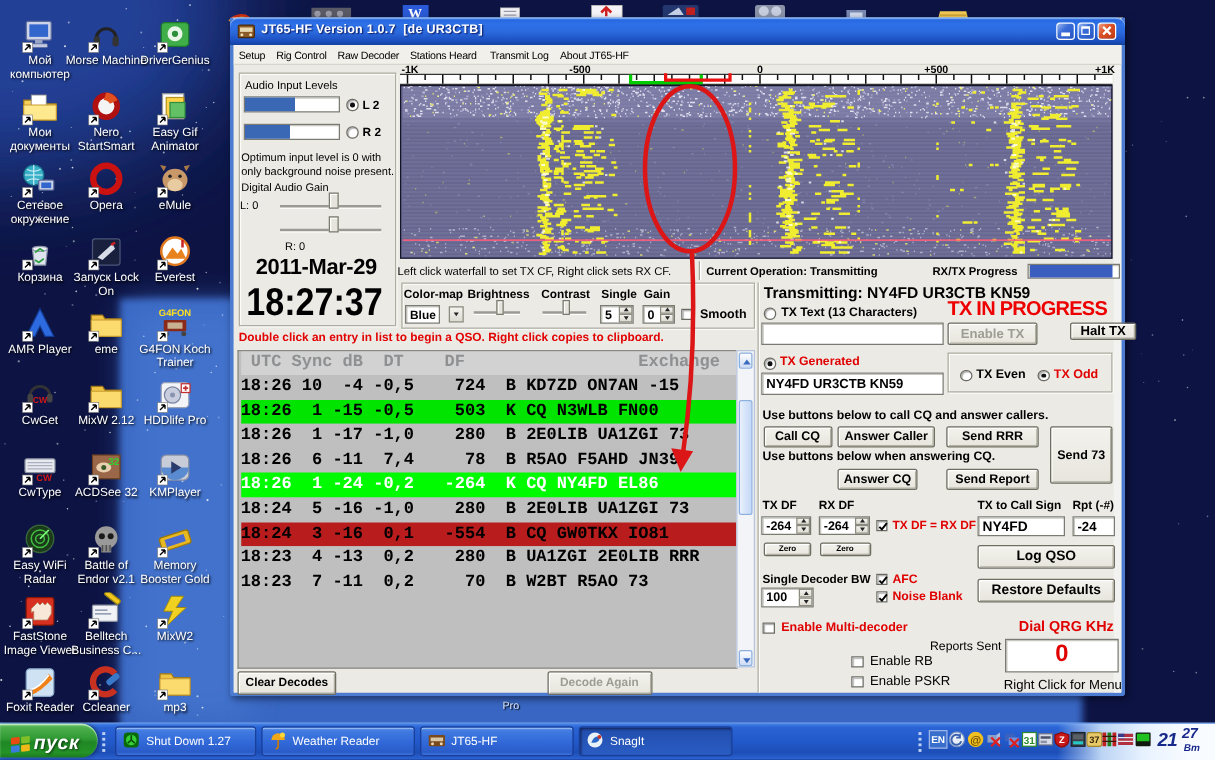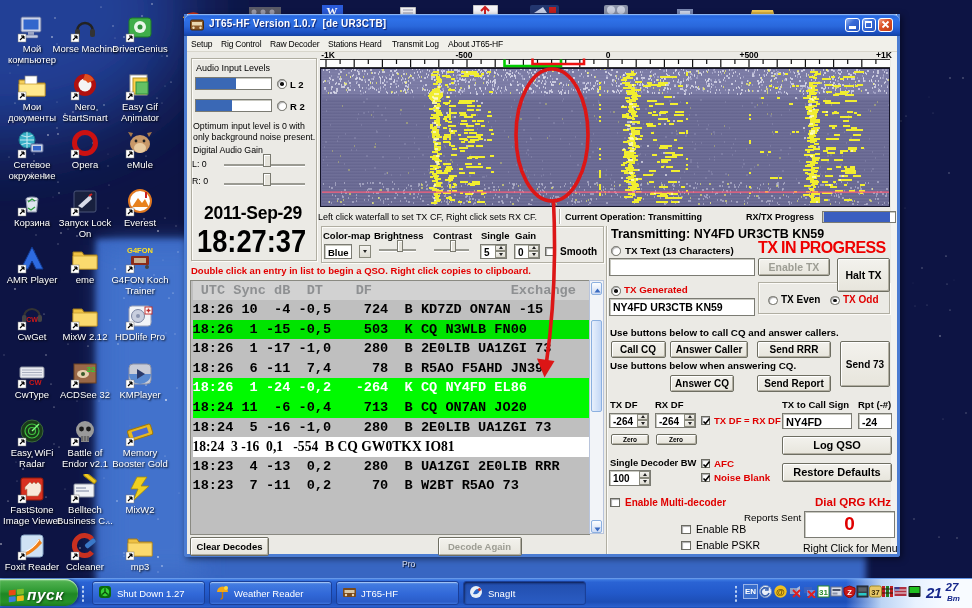--- a/index.html
+++ b/index.html
@@ -538,24 +538,24 @@
 <div class="in" style="left:195px;top:99px;width:77px;height:13px;font-size:10.5px;font-weight:bold;"></div>
 <div style="position:absolute;left:196px;top:100px;width:36px;height:11px;background:#3a68b5;z-index:14"></div>
 <span class="rad" style="left:277px;top:101px"></span>
 <div style="position:absolute;z-index:13;left:290px;top:101px;font-size:9.5px;font-weight:bold;color:#000;white-space:nowrap;">R 2</div>
 <div style="position:absolute;z-index:13;left:193px;top:121px;font-size:8.8px;font-weight:normal;color:#000;white-space:nowrap;">Optimum input level is 0 with</div>
 <div style="position:absolute;z-index:13;left:193px;top:131.5px;font-size:8.8px;font-weight:normal;color:#000;white-space:nowrap;">only background noise present.</div>
 <div style="position:absolute;z-index:13;left:193px;top:144.5px;font-size:8.8px;font-weight:normal;color:#000;white-space:nowrap;">Digital Audio Gain</div>
 <div style="position:absolute;z-index:13;left:192px;top:159px;font-size:8.8px;font-weight:normal;color:#000;white-space:nowrap;">L: 0</div>
 <div style="position:absolute;z-index:13;left:224px;top:164px;width:81px;height:2px;background:#9a9a92;box-shadow:0 1px 0 #fff"></div>
 <div style="position:absolute;z-index:13;left:262.5px;top:154px;width:8px;height:13px;background:#e6e4dc;border:1px solid #7a7a70;box-shadow:inset 1px 1px 0 #fff"></div>
-<div style="position:absolute;z-index:13;left:192px;top:176px;font-size:8.8px;font-weight:normal;color:#000;white-space:nowrap;">R: 0</div>
+<div style="position:absolute;z-index:13;left:192px;top:192px;font-size:8.8px;font-weight:normal;color:#000;white-space:nowrap;padding-left:36px;">R: 0</div>
 <div style="position:absolute;z-index:13;left:224px;top:183px;width:81px;height:2px;background:#9a9a92;box-shadow:0 1px 0 #fff"></div>
 <div style="position:absolute;z-index:13;left:262.5px;top:173px;width:8px;height:13px;background:#e6e4dc;border:1px solid #7a7a70;box-shadow:inset 1px 1px 0 #fff"></div>
-<div style="position:absolute;z-index:13;left:190px;top:203px;font-size:17.5px;font-weight:bold;color:#000;white-space:nowrap;width:126px;text-align:center;letter-spacing:-0.3px">2011-Sep-29</div>
+<div style="position:absolute;z-index:13;left:190px;top:203px;font-size:17.5px;font-weight:bold;color:#000;white-space:nowrap;width:126px;text-align:center;letter-spacing:-0.3px">2011-Mar-29</div>
 <div style="position:absolute;z-index:13;left:197px;top:224px;font-size:31px;font-weight:bold;color:#000;white-space:nowrap;transform:scaleX(0.88);transform-origin:0 0;letter-spacing:0px">18:27:37</div>
 <div style="position:absolute;z-index:12;left:320px;top:59px;width:570px;height:8.5px;background:#fdfdfd;border-top:1px solid #333;border-bottom:1px solid #333"></div>
 <svg width="570" height="10" style="position:absolute;z-index:12;left:320px;top:59px">
     <path d="M6.0 0.5 V8M20.1 0.5 V5M34.2 0.5 V8M48.3 0.5 V5M62.4 0.5 V8M76.5 0.5 V5M90.6 0.5 V8M104.7 0.5 V5M118.8 0.5 V8M132.9 0.5 V5M147.0 0.5 V8M161.1 0.5 V5M175.2 0.5 V8M189.3 0.5 V5M203.4 0.5 V8M217.5 0.5 V5M231.6 0.5 V8M245.7 0.5 V5M259.8 0.5 V8M273.9 0.5 V5M288.0 0.5 V8M302.1 0.5 V5M316.2 0.5 V8M330.3 0.5 V5M344.4 0.5 V8M358.5 0.5 V5M372.6 0.5 V8M386.7 0.5 V5M400.8 0.5 V8M414.9 0.5 V5M429.0 0.5 V8M443.1 0.5 V5M457.2 0.5 V8M471.3 0.5 V5M485.4 0.5 V8M499.5 0.5 V5M513.6 0.5 V8M527.7 0.5 V5M541.8 0.5 V8M555.9 0.5 V5" stroke="#111" stroke-width="1.2" fill="none"></path>
   </svg>
 <div style="position:absolute;z-index:13;left:314px;top:50px;font-size:8.5px;font-weight:bold;color:#000;white-space:nowrap;width:28px;text-align:center">-1K</div>
 <div style="position:absolute;z-index:13;left:450px;top:50px;font-size:8.5px;font-weight:bold;color:#000;white-space:nowrap;width:28px;text-align:center">-500</div>
 <div style="position:absolute;z-index:13;left:594px;top:50px;font-size:8.5px;font-weight:bold;color:#000;white-space:nowrap;width:28px;text-align:center">0</div>
 <div style="position:absolute;z-index:13;left:735px;top:50px;font-size:8.5px;font-weight:bold;color:#000;white-space:nowrap;width:28px;text-align:center">+500</div>
 <div style="position:absolute;z-index:13;left:870px;top:50px;font-size:8.5px;font-weight:bold;color:#000;white-space:nowrap;width:28px;text-align:center">+1K</div>
@@ -616,23 +616,22 @@
 <span class="cbx" style="left:545px;top:246.5px"></span>
 <div style="position:absolute;z-index:13;left:560px;top:246px;font-size:10px;font-weight:bold;color:#000;white-space:nowrap;">Smooth</div>
 <div style="position:absolute;z-index:13;left:191px;top:265px;font-size:9.5px;font-weight:bold;color:#e20000;white-space:nowrap;">Double click an entry in list to begin a QSO.  Right click copies to clipboard.</div>
 <div style="position:absolute;left:189.5px;top:279.5px;width:400px;height:255.5px;background:#bfbfbf;border:1px solid #8a8a82;border-right:none;z-index:12;overflow:hidden;padding-left:2px">
     <div class="trow thead"> UTC Sync dB  DT    DF                 Exchange</div>
     <div class="trow" style="background:#bfbfbf;">18:26 10  -4 -0,5    724  B KD7ZD ON7AN -15</div>
     <div class="trow" style="background:#00e400;">18:26  1 -15 -0,5    503  K CQ N3WLB FN00</div>
     <div class="trow" style="background:#bfbfbf;">18:26  1 -17 -1,0    280  B 2E0LIB UA1ZGI 73</div>
     <div class="trow" style="background:#bfbfbf;">18:26  6 -11  7,4     78  B R5AO F5AHD JN39</div>
     <div class="trow" style="background:#00fa00;color:#fff;">18:26  1 -24 -0,2   -264  K CQ NY4FD EL86</div>
-    <div class="trow" style="background:#00fa00;">18:24 11  -6 -0,4    713  B CQ ON7AN JO20</div>
     <div class="trow" style="background:#bfbfbf;">18:24  5 -16 -1,0    280  B 2E0LIB UA1ZGI 73</div>
-    <div class="trow" style="background:#ffffff;font-family:Liberation Serif, serif;">18:24  3 -16  0,1   -554  B CQ GW0TKX IO81</div>
+    <div class="trow" style="background:#b91c1c;">18:24  3 -16  0,1   -554  B CQ GW0TKX IO81</div>
     <div class="trow" style="background:#bfbfbf;">18:23  4 -13  0,2    280  B UA1ZGI 2E0LIB RRR</div>
     <div class="trow" style="background:#bfbfbf;">18:23  7 -11  0,2     70  B W2BT R5AO 73</div>
   </div>
 <div style="position:absolute;z-index:12;left:589px;top:280px;width:14.5px;height:254px;background:#f2f4f8;border:1px solid #b8c4dc;box-sizing:border-box">
     <div style="position:absolute;left:0.5px;top:0.5px;width:11.5px;height:13px;background:linear-gradient(180deg,#fdfeff,#cfdcf4);border:1px solid #8cb0e0;border-radius:2px"><svg width="11" height="12">
         <path d="M5.5 3.5 L2.5 7.5 h6 z" fill="#3a6ac0"></path>
       </svg></div>
     <div style="position:absolute;left:0.5px;top:39px;width:11.5px;height:92px;background:linear-gradient(90deg,#e8f0fc,#c4d8f6);border:1px solid #8cb0e0;border-radius:2px"></div>
     <div style="position:absolute;left:0.5px;bottom:0.5px;width:11.5px;height:13px;background:linear-gradient(180deg,#fdfeff,#cfdcf4);border:1px solid #8cb0e0;border-radius:2px"><svg width="11" height="12">
         <path d="M5.5 8.5 L2.5 4.5 h6 z" fill="#3a6ac0"></path>
@@ -640,21 +639,21 @@
   </div>
 <div class="b" style="left:190px;top:536.5px;width:79px;height:19px;font-size:9.5px;color:#000">Clear Decodes</div>
 <div class="b" style="left:437.5px;top:536.5px;width:84px;height:19px;font-size:9.5px;color:#9d9d94">Decode Again</div>
 <div style="position:absolute;left:605.5px;top:226px;width:2px;height:328px;border-left:1px solid #b0aea2;border-right:1px solid #fcfbf8;z-index:11"></div>
 <div style="position:absolute;z-index:13;left:611px;top:227px;font-size:12.5px;font-weight:bold;color:#000;white-space:nowrap;">Transmitting: NY4FD UR3CTB KN59</div>
 <span class="rad" style="left:611px;top:246px"></span>
 <div style="position:absolute;z-index:13;left:625px;top:245px;font-size:9.8px;font-weight:bold;color:#000;white-space:nowrap;">TX Text (13 Characters)</div>
 <div style="position:absolute;z-index:13;left:758px;top:239px;font-size:16px;font-weight:bold;color:#ee0000;white-space:nowrap;letter-spacing:-0.6px">TX IN PROGRESS</div>
 <div class="in" style="left:609px;top:258px;width:146px;height:18px;font-size:10.5px;font-weight:bold;"></div>
 <div class="b" style="left:758px;top:258px;width:72px;height:18px;font-size:10.5px;color:#9d9d94">Enable TX</div>
-<div class="b" style="left:837px;top:258px;width:53px;height:34px;font-size:10.5px;color:#000">Halt TX</div>
+<div class="b" style="left:856px;top:258px;width:53px;height:14px;font-size:10.5px;color:#000">Halt TX</div>
 <span class="rad" style="left:611px;top:286px">
     <span class="rdot"></span>
   </span>
 <div style="position:absolute;z-index:13;left:624px;top:284px;font-size:9.8px;font-weight:bold;color:#e00000;white-space:nowrap;">TX Generated</div>
 <div class="in" style="left:609px;top:297.5px;width:146px;height:18px;font-size:10.5px;font-weight:bold;">NY4FD UR3CTB KN59</div>
 <div class="gbox" style="left:758px;top:281.5px;width:132px;height:32px;background:#ebeae5"></div>
 <span class="rad" style="left:768px;top:295.5px"></span>
 <div style="position:absolute;z-index:13;left:781px;top:294px;font-size:10px;font-weight:bold;color:#000;white-space:nowrap;">TX Even</div>
 <span class="rad" style="left:830px;top:295.5px">
     <span class="rdot"></span>

